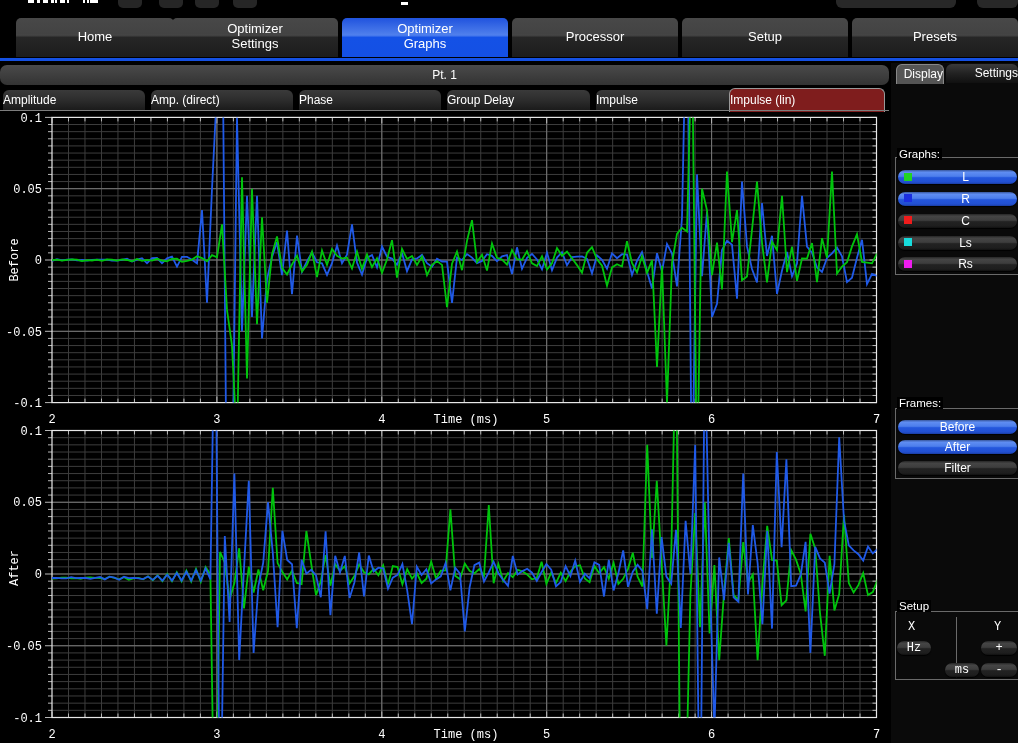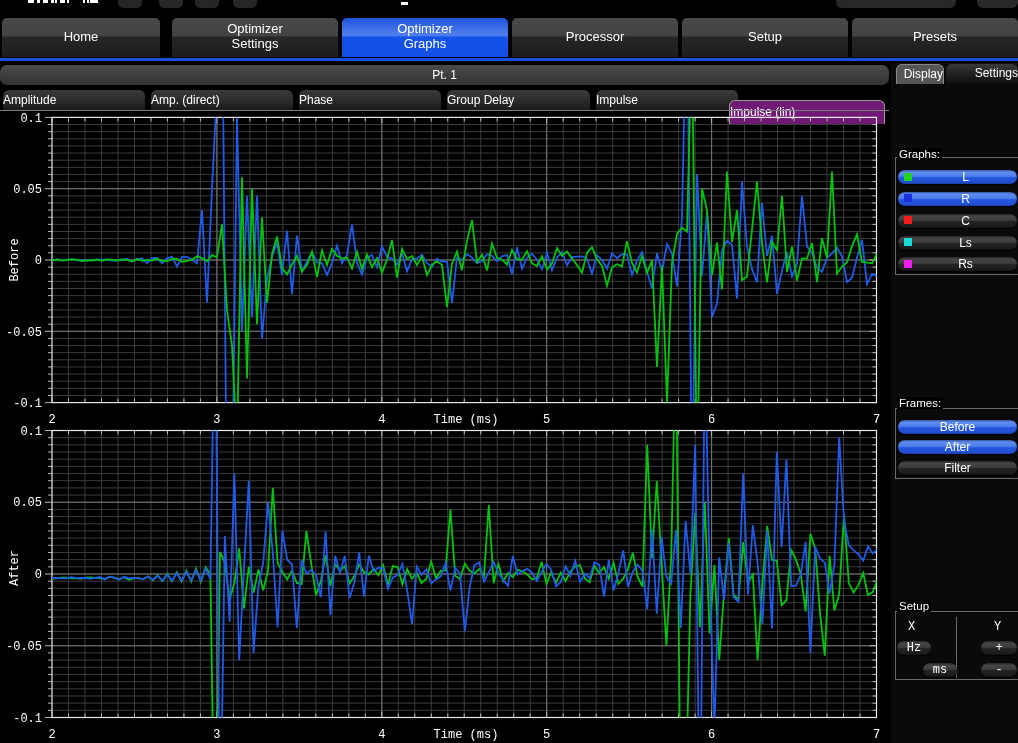--- a/index.html
+++ b/index.html
@@ -5,21 +5,21 @@
   html,body{margin:0;padding:0;background:#000;width:1018px;height:743px;overflow:hidden}
   body{font-family:"Liberation Sans", sans-serif;position:relative}
   .abs{position:absolute}
   .navtab{position:absolute;top:18px;height:39px;border-radius:5px 5px 0 0;padding-bottom:0;box-sizing:border-box;
     background:linear-gradient(#484848 0%,#434343 40%,#464646 44%,#262626 50%,#1c1c1c 100%);
     color:#fff;font-size:13px;text-align:center;display:flex;flex-direction:column;justify-content:center;line-height:15px;padding-bottom:3px}
   .navtab.sel{background:linear-gradient(#2053de 0%,#4c7ceb 40%,#5080ee 44%,#1451e6 50%,#1450e4 100%)}
   .gtab{position:absolute;top:90px;height:21px;border-radius:6px 6px 0 0;
     background:linear-gradient(#3a3a3a 0%,#2c2c2c 50%,#191919 100%);
     color:#fff;font-size:12px;text-align:left;line-height:21px}
-  .gtab.sel{top:100px;height:23px;background:#701a75;border:1px solid #999;border-bottom:none;line-height:23px}
+  .gtab.sel{top:88px;height:23px;background:#7f1d1d;border:1px solid #999;border-bottom:none;line-height:23px}
   .ptab{position:absolute;top:64px;height:19px;border-radius:6px 6px 0 0;color:#fff;font-size:12px;text-align:right;line-height:19px}
   .btn{position:absolute;height:14px;border-radius:7px;color:#fff;font-size:12px;text-align:center;line-height:14px;
     background:linear-gradient(#262626 0%,#454545 16%,#3d3d3d 45%,#222 55%,#1e1e1e 86%,#101010 100%);box-shadow:0 1px 1px #000}
   .btn.blue{background:linear-gradient(#38569c 0%,#5f8df2 16%,#4c7eec 45%,#2457dd 55%,#2250d2 86%,#1a3da0 100%)}
   .sq{position:absolute;width:8px;height:8px;top:2.5px;left:6px}
   .btn i{font-style:normal;display:inline-block;padding-left:16px}
   .gbox{position:absolute;border:1px solid #6a6a6a;border-right:none}
   .glabel{position:absolute;color:#fff;font-size:11.5px;background:#000;padding:0 2px}
 </style>
 </head>
@@ -36,21 +36,21 @@
 <div class="abs" style="left:86.8px;top:0;width:2.2px;height:2.5px;background:#fff"></div>
 <div class="abs" style="left:90px;top:0;width:8px;height:2.5px;background:#fff"></div>
 <div class="abs" style="left:118px;top:0;width:24px;height:8px;background:#262626;border-radius:0 0 5px 5px"></div>
 <div class="abs" style="left:159px;top:0;width:24px;height:8px;background:#262626;border-radius:0 0 5px 5px"></div>
 <div class="abs" style="left:195px;top:0;width:24px;height:8px;background:#262626;border-radius:0 0 5px 5px"></div>
 <div class="abs" style="left:233px;top:0;width:24px;height:8px;background:#262626;border-radius:0 0 5px 5px"></div>
 <div class="abs" style="left:401px;top:2px;width:7px;height:3px;background:#fff"></div>
 <div class="abs" style="left:836px;top:0;width:120px;height:8px;background:#282828;border-radius:0 0 6px 6px"></div>
 <div class="abs" style="left:977px;top:0;width:41px;height:8px;background:#282828;border-radius:0 0 6px 6px"></div>
 
-<div class="navtab" style="left:2px;width:158px">Home</div>
+<div class="navtab" style="left:16px;width:158px">Home</div>
 <div class="navtab" style="left:172px;width:166px">Optimizer<br>Settings</div>
 <div class="navtab sel" style="left:342px;width:166px">Optimizer<br>Graphs</div>
 <div class="navtab" style="left:512px;width:166px">Processor</div>
 <div class="navtab" style="left:682px;width:166px">Setup</div>
 <div class="navtab" style="left:852px;width:166px">Presets</div>
 <div class="abs" style="left:0;top:58px;width:1018px;height:3px;background:#1450e2"></div>
 
 <div class="abs" style="left:0;top:65px;width:889px;height:20px;border-radius:7px;background:linear-gradient(#4a4a4a,#333);color:#fff;font-size:12px;text-align:center;line-height:20px">Pt. 1</div>
 
 <div class="abs" style="left:891px;top:63px;width:127px;height:680px;background:#0a0a0a"></div>
@@ -132,15 +132,15 @@
 <div class="btn blue" style="left:898px;top:419.5px;width:119px">Before</div>
 <div class="btn blue" style="left:898px;top:440px;width:119px">After</div>
 <div class="btn" style="left:898px;top:461px;width:119px">Filter</div>
 
 <div class="gbox" style="left:895px;top:611px;width:123px;height:67px"></div>
 <div class="glabel" style="left:897px;top:600px">Setup</div>
 <div class="abs" style="left:956px;top:617px;width:1px;height:61px;background:#6a6a6a"></div>
 <div class="abs" style="left:908px;top:620px;color:#fff;font-size:12px;font-family:'Liberation Mono',monospace">X</div>
 <div class="abs" style="left:994px;top:620px;color:#fff;font-size:12px;font-family:'Liberation Mono',monospace">Y</div>
 <div class="btn" style="left:897px;top:641px;width:34px;font-family:Liberation Mono, monospace">Hz</div>
-<div class="btn" style="left:923px;top:663px;width:34px;font-family:'Liberation Mono',monospace">ms</div>
+<div class="btn" style="left:945px;top:663px;width:34px;font-family:'Liberation Mono',monospace">ms</div>
 <div class="btn" style="left:981px;top:641px;width:36px;font-family:'Liberation Mono',monospace">+</div>
 <div class="btn" style="left:981px;top:663px;width:36px;font-family:'Liberation Mono',monospace">-</div>
 
 </body></html>

